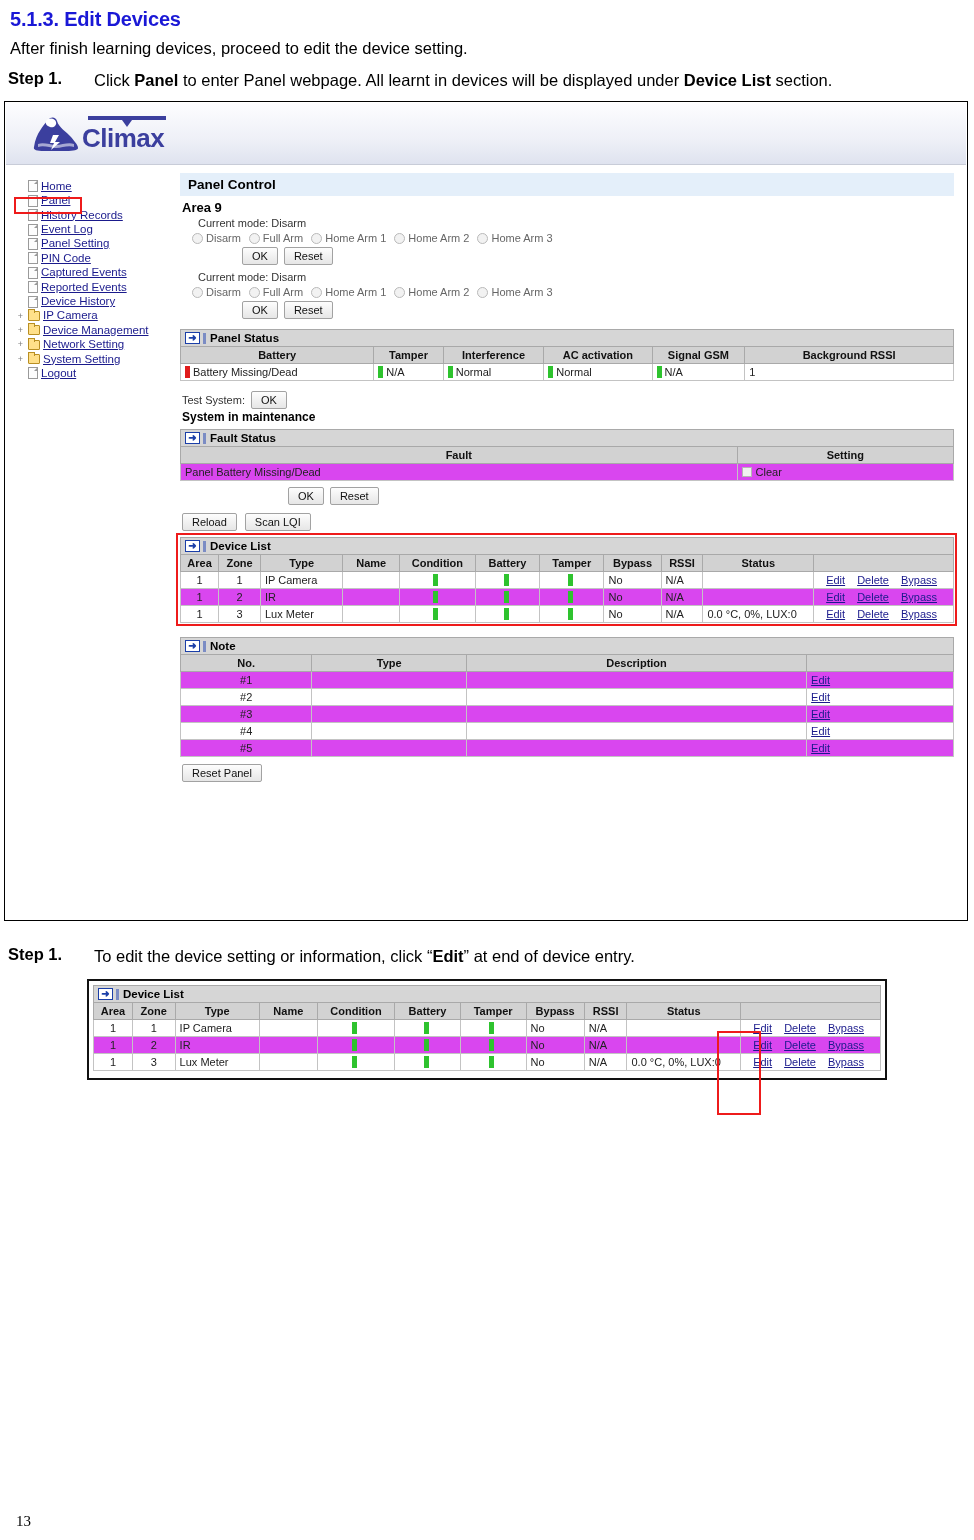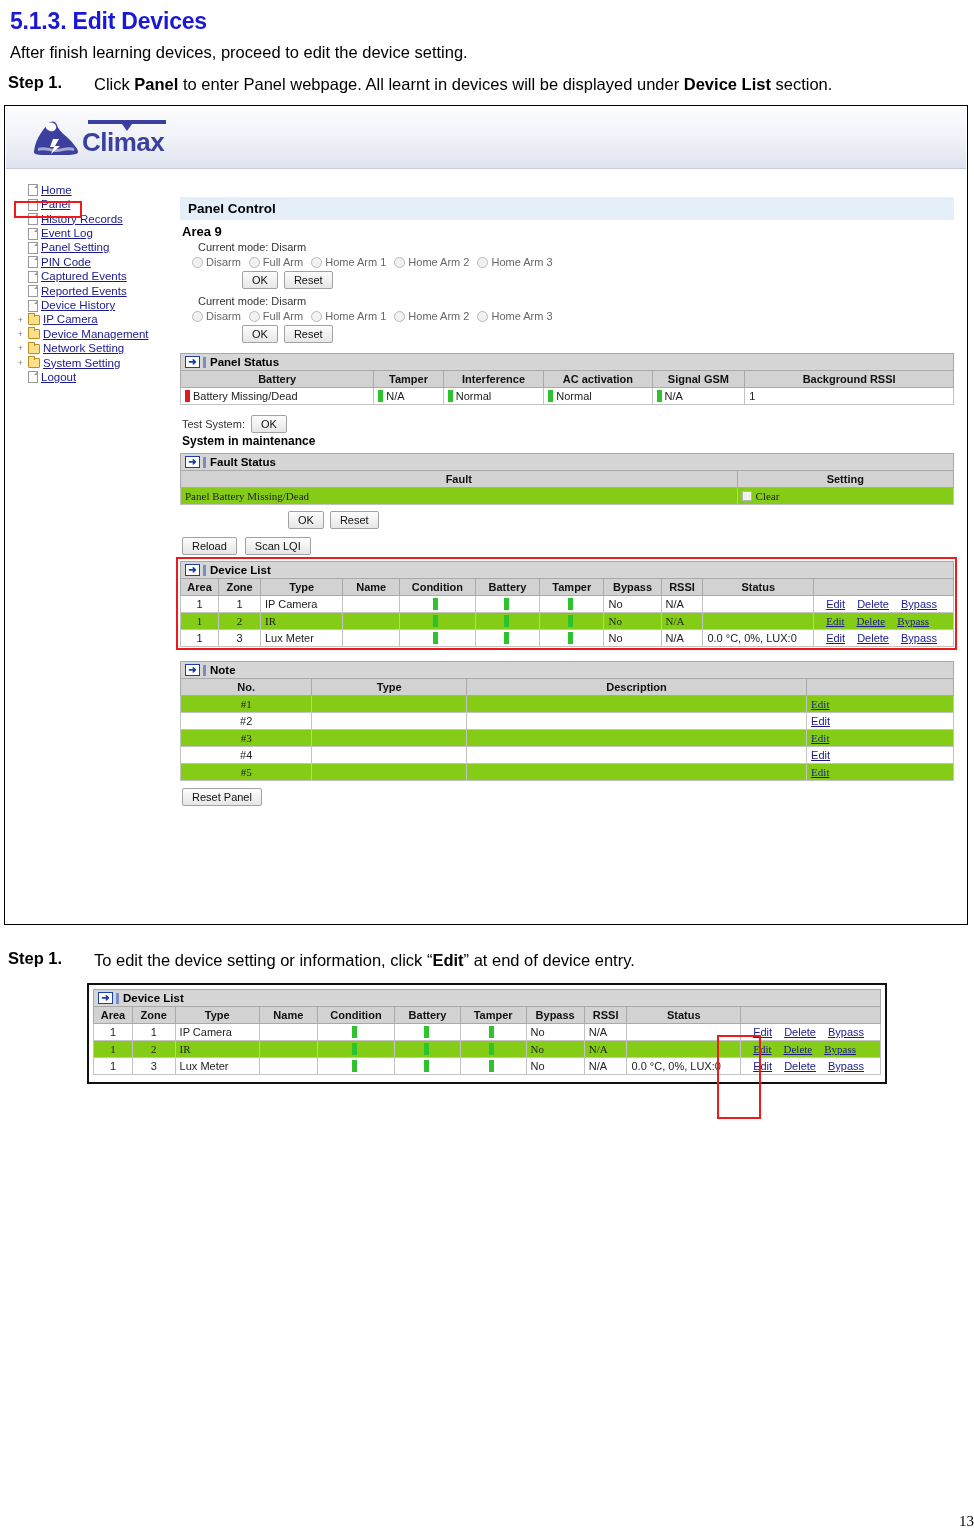--- a/index.html
+++ b/index.html
@@ -9,21 +9,21 @@
     background:#ffffff;
     font-family: "Liberation Sans", sans-serif;
     color:#000;
     position:relative;
     overflow:hidden;
   }
 
   
   .doc { padding: 6px 8px 0 8px; }
   .sec-title {
-    color:#1a18d6; font-weight:bold; font-size:23px;
+    color:#1a18d6; font-weight:bold; font-size:20px;
     letter-spacing:-0.2px; margin:2px 0 6px 2px;
   }
   .para {
     font-size:16.5px; margin:4px 0 10px 2px; line-height:1.35;
   }
   .step-row { display:flex; align-items:flex-start; margin: 8px 0 2px 0; }
   .step-label { font-weight:bold; font-size:16.5px; white-space:nowrap; width:86px; flex:0 0 86px; }
   .step-body { flex:1; font-size:16.5px; line-height:1.45; text-align:justify; padding-right:4px; }
   .step-sub { margin-top:12px; margin-left:0; font-size:16.5px; line-height:1.45; text-align:justify; }
   .b { font-weight:bold; }
@@ -95,21 +95,21 @@
   .nav-link {
     color:#1a1a8c; text-decoration:underline; font-size:11.5px;
     white-space:nowrap; line-height:13px;
   }
   .nav-hl {
     position:absolute; left:8px; top:94px; width:68px; height:17px;
     border:2px solid #ee1b1b; pointer-events:none;
   }
 
   
-  .main { flex:1; padding:8px 12px 0 6px;margin-top:20px; }
+  .main { flex:1; padding:8px 12px 0 6px; }
 
   .panel-head {
     background:#e4effa; color:#000; font-weight:bold; font-size:13.5px;
     padding:4px 8px; border:0; margin-bottom:2px;
   }
   .area-title { font-weight:bold; font-size:13px; margin:4px 0 2px 2px; }
   .cur-mode { font-size:11px; color:#333; margin:0 0 3px 18px; }
   .radio-row { display:flex; align-items:center; gap:0px; margin-left:12px; font-size:11px; color:#666; }
   .radio-row label { display:inline-flex; align-items:center; margin-right:8px; white-space:nowrap; }
   .rb {
@@ -143,21 +143,21 @@
     width:100%; border-collapse:collapse;
     font-size:11px; background:#fff;
   }
   table.grid th {
     background:#d2d2d2; border:1px solid #a9a9a9;
     font-weight:bold; padding:2px 3px; text-align:center; color:#111;
   }
   table.grid td {
     border:1px solid #c3c3c3; padding:2px 4px; color:#222; height:17px;
   }
-  tr.alt td { background:#84cc16;font-family:Liberation Serif, serif; }
+  tr.alt td { background:#d946ef; }
   .led { display:inline-block; width:5px; height:12px; vertical-align:-2px; margin-right:3px; }
   .led-green { background:#2ec32e; }
   .led-red { background:#e01b1b; }
   .lnk { color:#1a1a8c; text-decoration:underline; cursor:pointer; }
 
   .test-row { display:flex; align-items:center; gap:6px; margin:10px 0 1px 2px; font-size:11px; color:#333; }
   .maint { font-weight:bold; font-size:12px; margin:1px 0 5px 2px; }
   .mini-btns { display:flex; gap:6px; margin:6px 0 8px 108px; }
   .left-btns { display:flex; gap:8px; margin:8px 0 6px 2px; }
   .chk {
@@ -168,21 +168,21 @@
   
   .hl-box { position:absolute; border:2px solid #ee1b1b; pointer-events:none; }
 
   
   .fig2-wrap { margin: 10px 0 0 0; display:flex; justify-content:center; }
   .fig2 {
     position:relative; width:800px; border:2px solid #111; background:#fff;
     padding:4px 4px 7px 4px;
   }
   .page-num {
-    position:absolute; bottom:10px; left:2px; right:0; text-align:right;
+    position:absolute; bottom:10px; left:16px; right:0; text-align:left;
     font-family:"Liberation Serif", serif; font-size:15px;
   }
 </style>
 </head>
 <body>
 
 <div class="doc">
 
   <div class="sec-title">5.1.3. Edit Devices</div>
 

